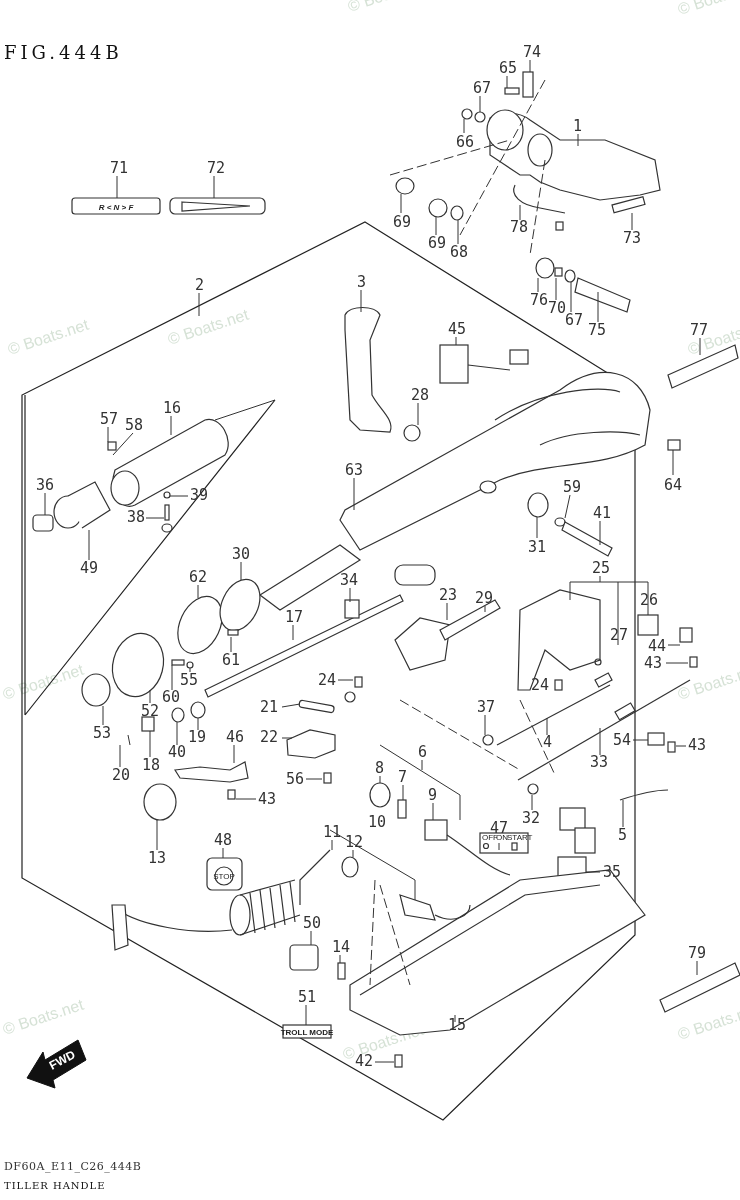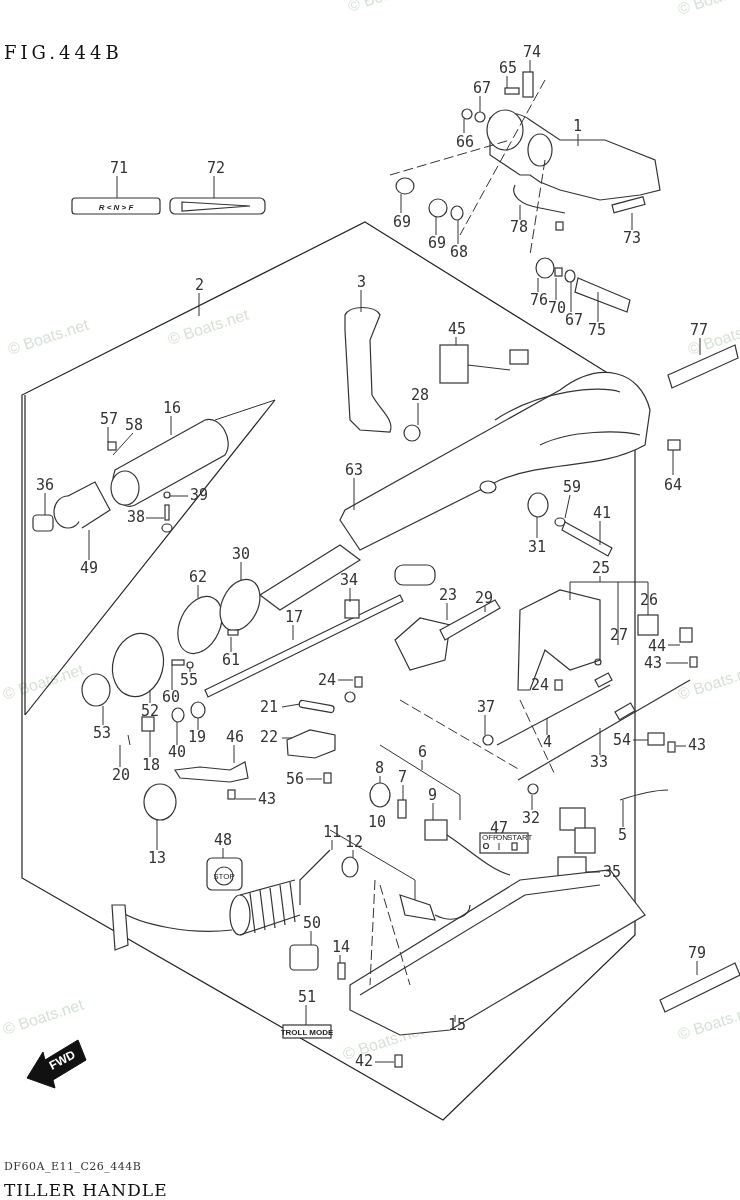--- a/index.html
+++ b/index.html
@@ -3,21 +3,21 @@
 <meta charset="utf-8">
 <style>
   html, body { margin:0; padding:0; background:#ffffff; }
   body { width:740px; height:1200px; position:relative; overflow:hidden;
          font-family:"DejaVu Sans Mono", monospace; color:#222; }
   .fig-title { position:absolute; left:4px; top:4px; font-family:"DejaVu Serif", serif;
                font-size:18px; letter-spacing:4px; color:#111;margin-top:38px; }
   .footer-code { position:absolute; left:4px; top:1160px; font-family:"DejaVu Serif", serif;
                  font-size:11px; color:#333; letter-spacing:0.5px; }
   .footer-name { position:absolute; left:4px; top:1180px; font-family:"DejaVu Serif", serif;
-                 font-size:17px; color:#111; letter-spacing:1px; }
+                 font-size:10px; color:#111; letter-spacing:1px; }
   svg#diagram { position:absolute; left:0; top:0; }
   .lbl { font-family:"DejaVu Sans Mono", monospace; font-size:15px; fill:#333; }
   .wm { font-family:"Liberation Sans", sans-serif; font-size:16px; fill:#d6e2d6; }
   .part { fill:none; stroke:#333; stroke-width:1.2; }
   .partf { fill:#fff; stroke:#333; stroke-width:1.2; }
   .lead { stroke:#333; stroke-width:1; fill:none; }
   .frame { stroke:#222; stroke-width:1.2; fill:none; }
   .dash { stroke:#333; stroke-width:1; fill:none; stroke-dasharray:10 4; }
   .tag-text { font-family:"Liberation Sans", sans-serif; font-size:8px; fill:#222; }
 </style>

